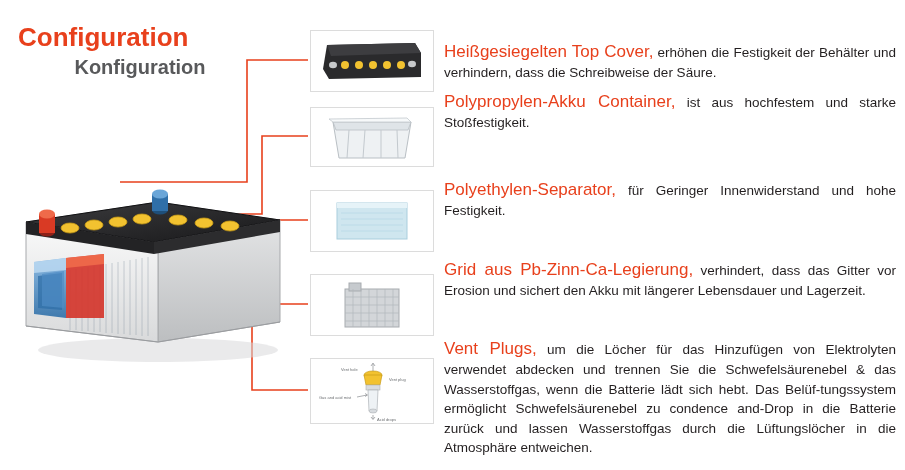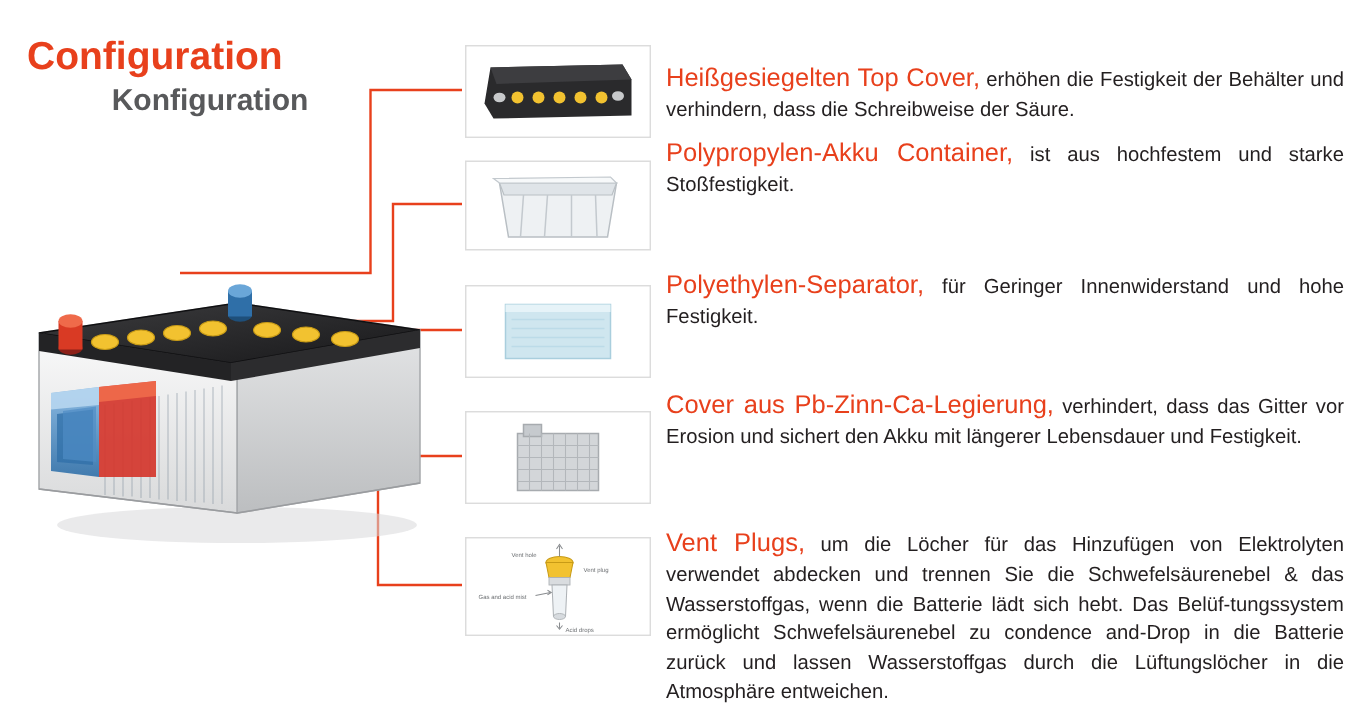--- a/index.html
+++ b/index.html
@@ -84,21 +84,21 @@
   
   .entry {
     position: absolute;
     left: 444px;
     width: 452px;
   }
   .entry-1 { top: 8px; margin-top: 32px; }
   .entry-2 { top: 90px; }
   .entry-3 { top: 178px; }
   .entry-4 { top: 258px; }
-  .entry-5 { top: 350px; }
+  .entry-5 { top: 337px; }
 
   .entry p {
     margin: 0;
     font-size: 13.5px;
     line-height: 19.5px;
     color: #231f20;
     text-align: justify;
   }
   .lead {
     color: #e8401c;
@@ -321,20 +321,20 @@
 
   <div class="entry entry-2">
     <p><span class="lead">Polypropylen-Akku Container,</span><span> ist aus hochfestem und starke Stoßfestigkeit.</span></p>
   </div>
 
   <div class="entry entry-3">
     <p><span class="lead">Polyethylen-Separator,</span><span> für Geringer Innenwiderstand und hohe Festigkeit.</span></p>
   </div>
 
   <div class="entry entry-4">
-    <p><span class="lead">Cover aus Pb-Zinn-Ca-Legierung,</span><span> verhindert, dass das Gitter vor Erosion und sichert den Akku mit längerer Lebensdauer und Festigkeit.</span></p>
+    <p><span class="lead">Grid aus Pb-Zinn-Ca-Legierung,</span><span> verhindert, dass das Gitter vor Erosion und sichert den Akku mit längerer Lebensdauer und Lagerzeit.</span></p>
   </div>
 
   <div class="entry entry-5">
     <p><span class="lead">Vent Plugs,</span><span> um die Löcher für das Hinzufügen von Elektrolyten verwendet abdecken und trennen Sie die Schwefelsäurenebel &amp; das Wasserstoffgas, wenn die Batterie lädt sich hebt. Das Belüf-tungssystem ermöglicht Schwefelsäurenebel zu condence and-Drop in die Batterie zurück und lassen Wasserstoffgas durch die Lüftungslöcher in die Atmosphäre entweichen.</span></p>
   </div>
 
 </div>
 
 </body></html>

